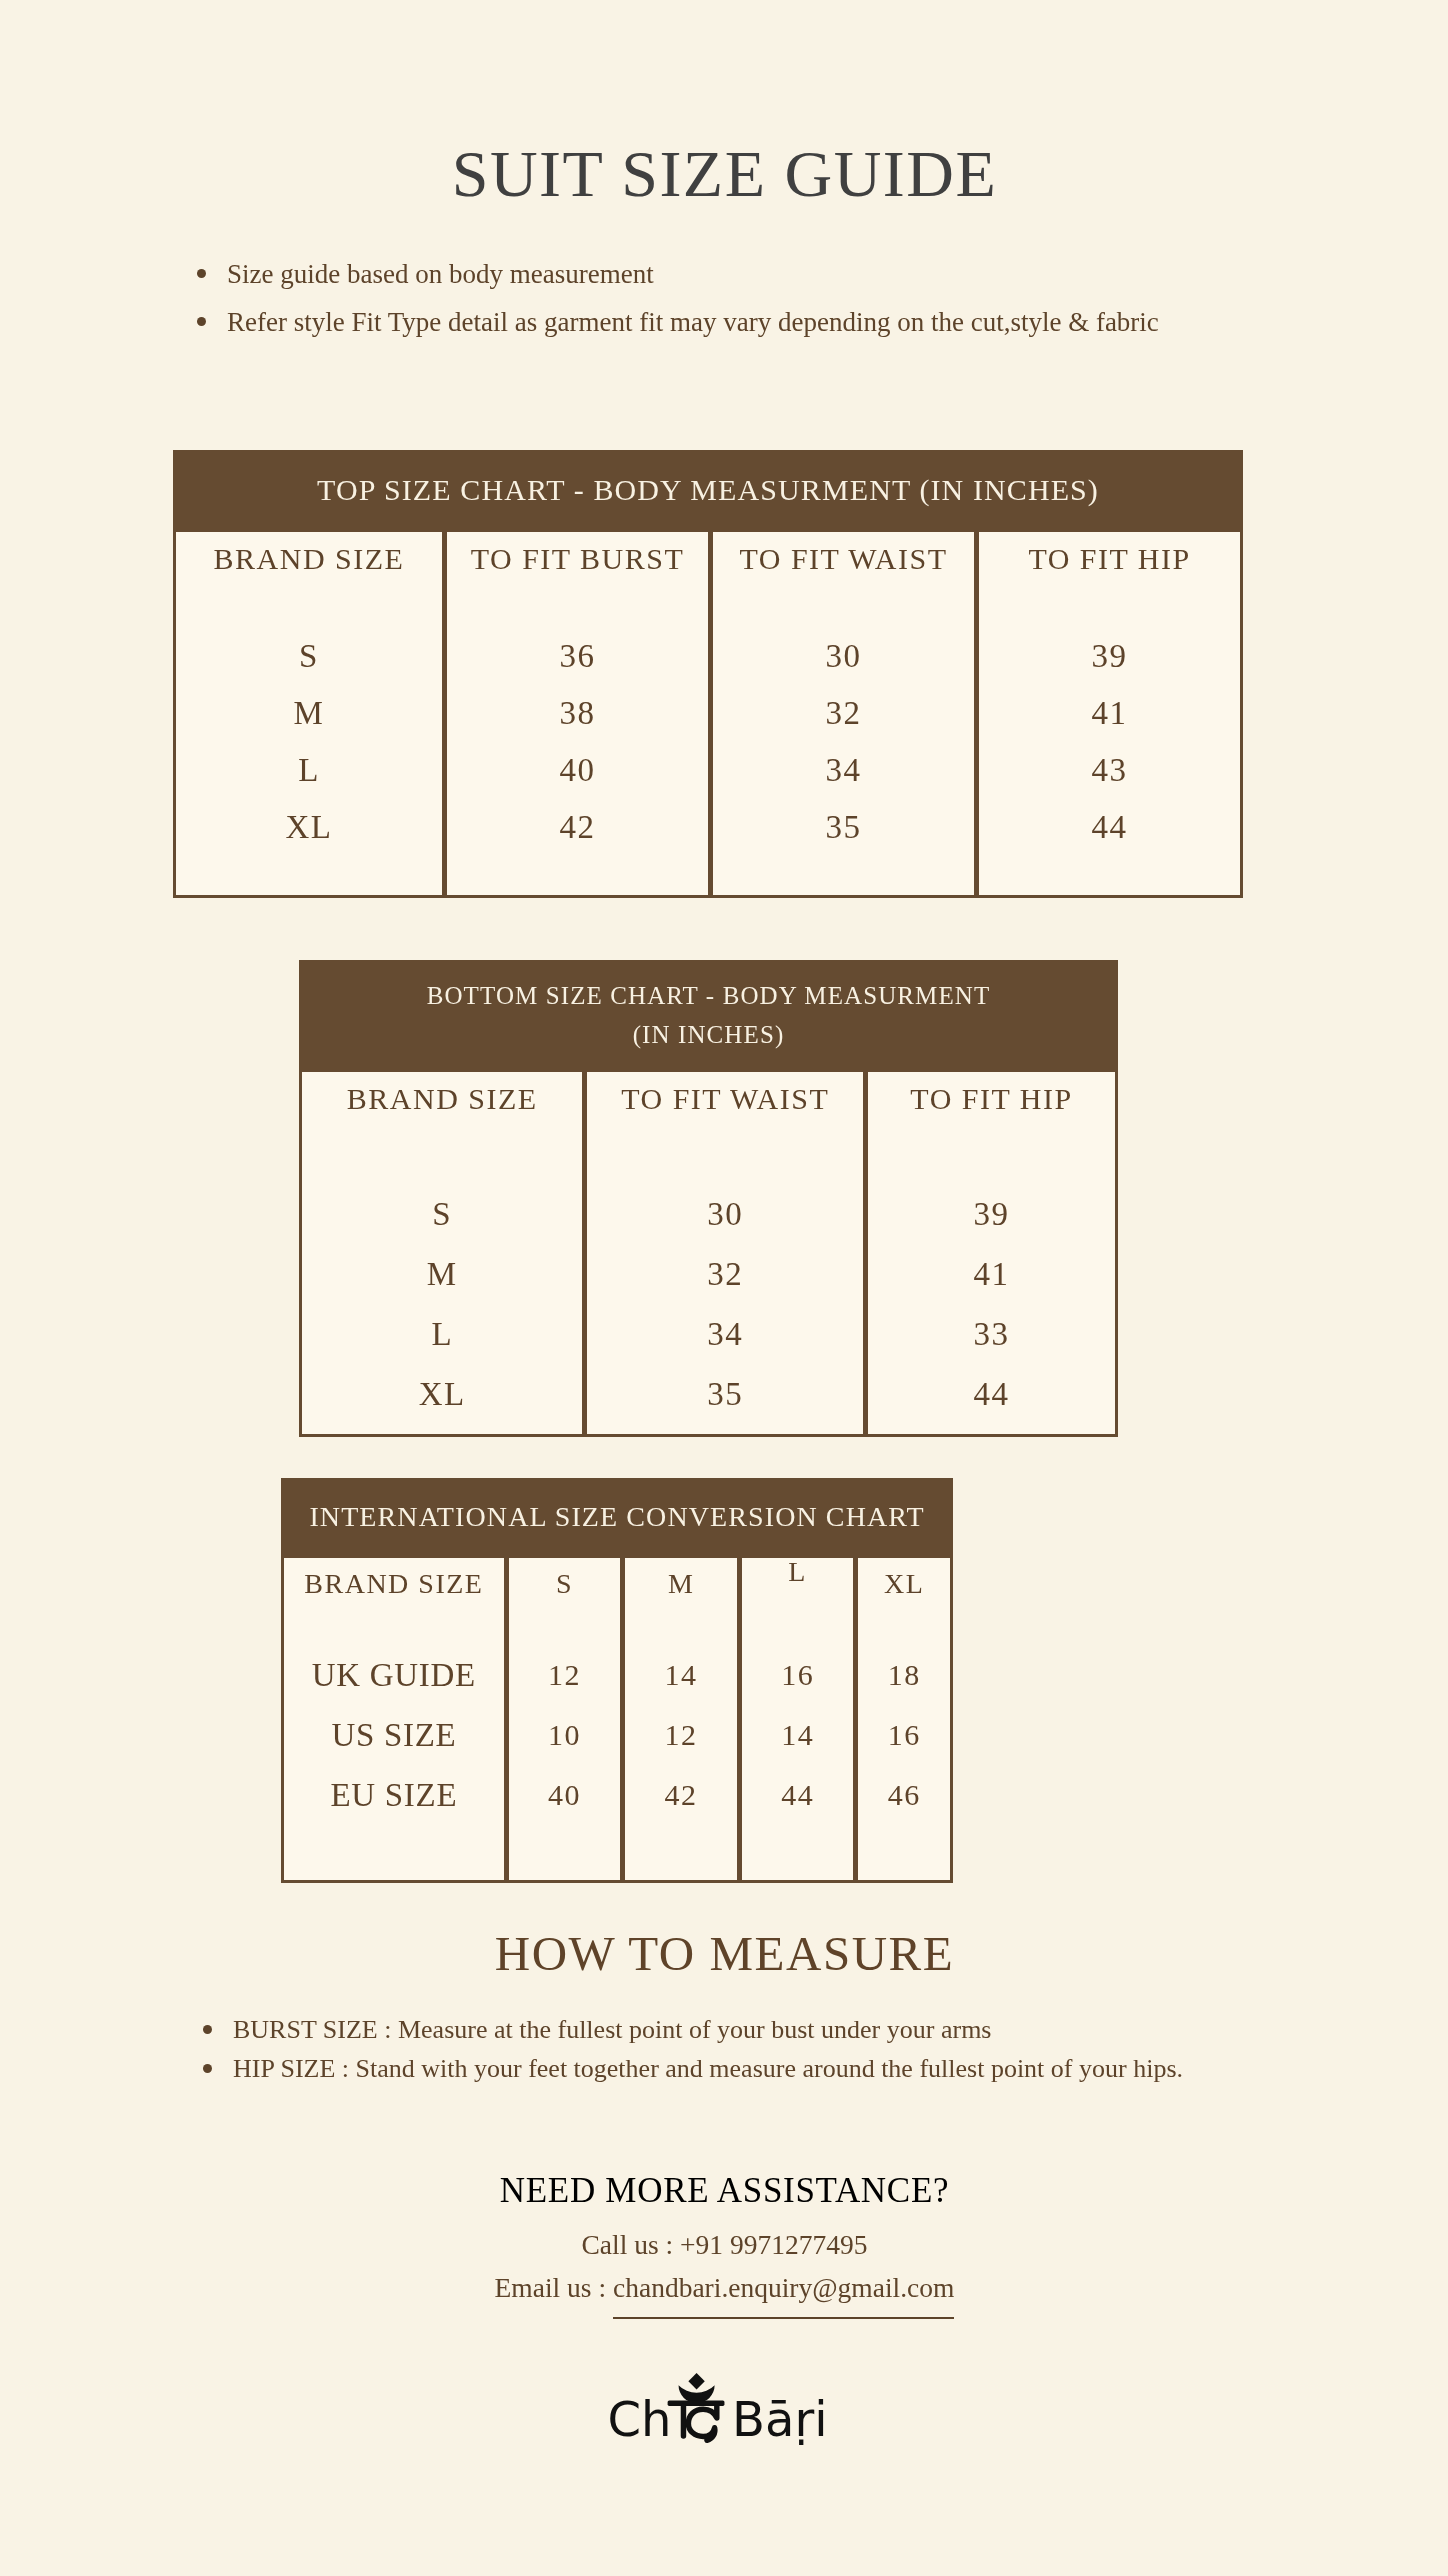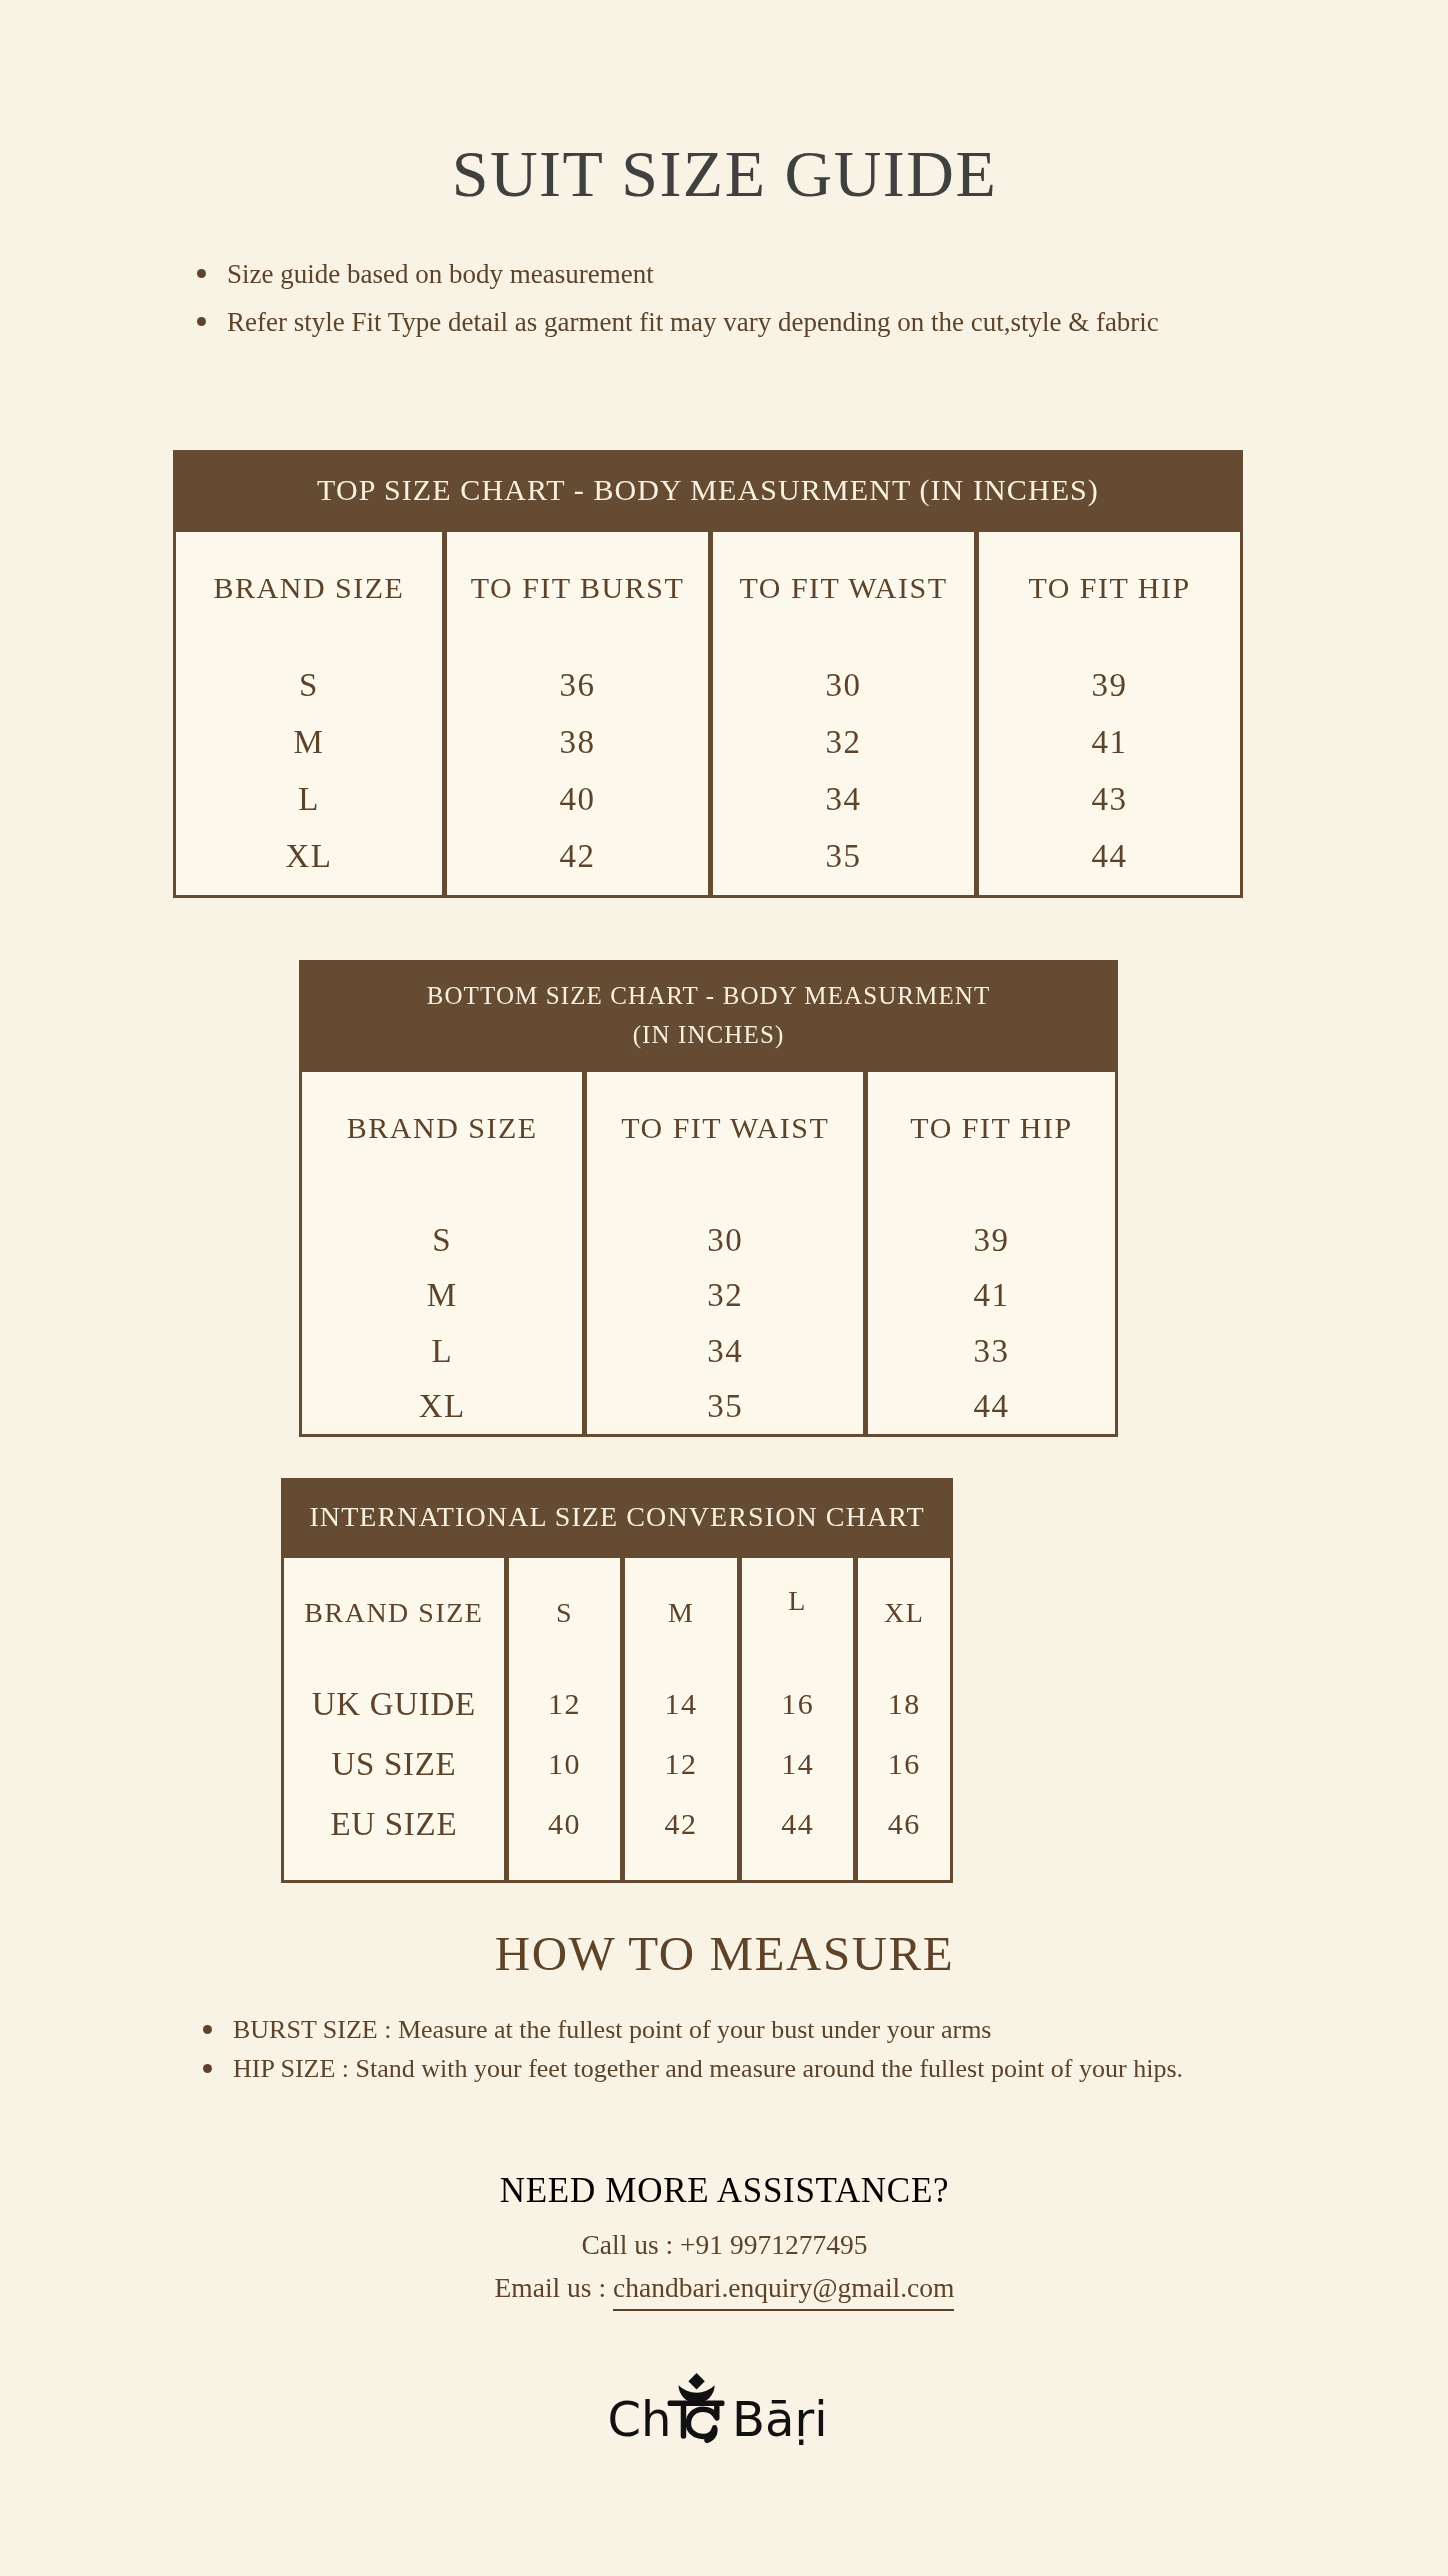--- a/index.html
+++ b/index.html
@@ -60,21 +60,21 @@
   }
   .col {
     display: flex;
     flex-direction: column;
     align-items: center;
   }
   .col + .col { border-left: 5.2px solid #654b31; }
   .colhead {
     font-size: 30px;
     letter-spacing: 1.5px;
-    padding-top: 39px;
+    padding-top: 10px;
   }
   .cell {
     display: flex;
     align-items: center;
     justify-content: center;
     font-size: 33px;
     letter-spacing: 1.5px;
   }
 
   
@@ -141,21 +141,21 @@
     position: absolute;
     left: 0; width: 100%;
     text-align: center;
     font-size: 27.5px;
   }
   .call-line  { top: 2229px; }
   .email-line { top: 2272px; }
   .email-link {
     color: #5d432a;
     border-bottom: 2.2px solid #5d432a;
-    padding-bottom: 6px;
+    padding-bottom: 14px;
     cursor: pointer;
   }
 
   
   .logo-wrap {
     position: absolute;
     top: 2372px; left: 50%;
     transform: translateX(-50%);
   }
 </style>

